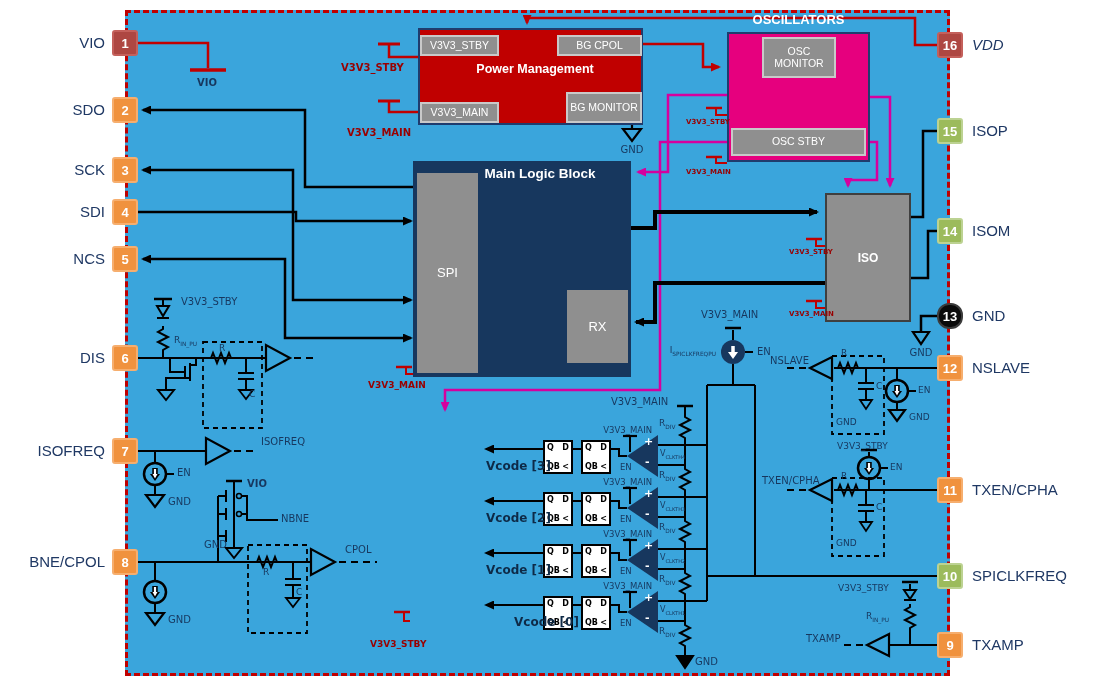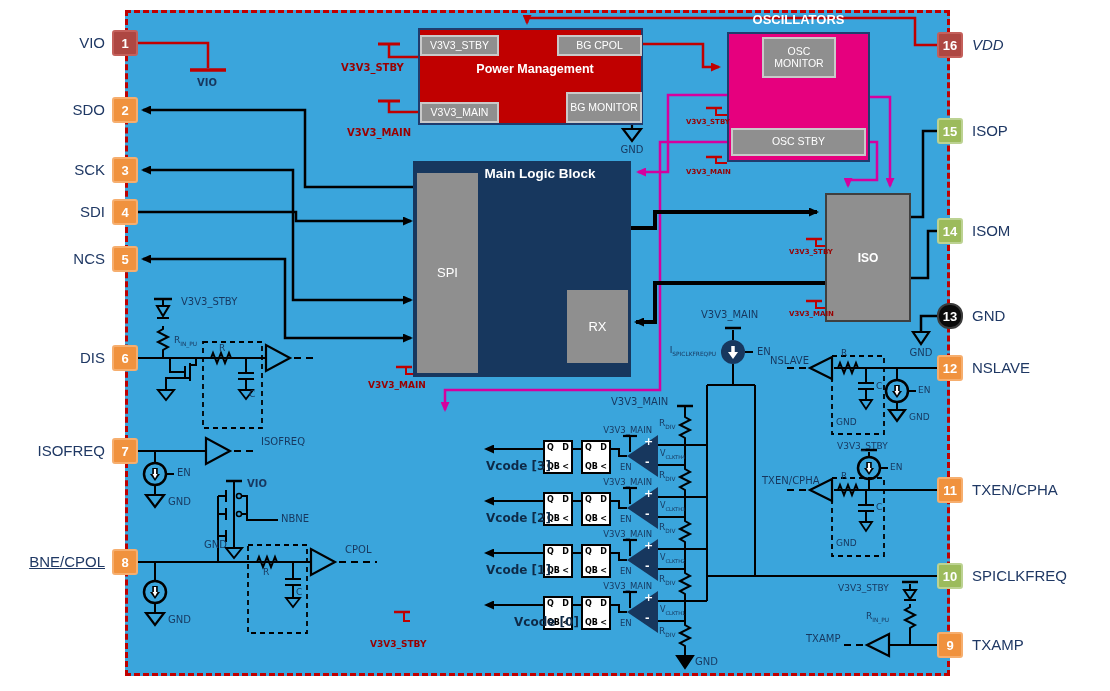--- a/index.html
+++ b/index.html
@@ -414,21 +414,21 @@
       <span>8</span>
     </div>
 
   <div class="pinlbl l" style="left:10px;top:34px;">VIO</div>
   <div class="pinlbl l" style="left:10px;top:101px;">SDO</div>
   <div class="pinlbl l" style="left:10px;top:161px;">SCK</div>
   <div class="pinlbl l" style="left:10px;top:203px;">SDI</div>
   <div class="pinlbl l" style="left:10px;top:250px;">NCS</div>
   <div class="pinlbl l" style="left:10px;top:349px;">DIS</div>
   <div class="pinlbl l" style="left:10px;top:442px;">ISOFREQ</div>
-  <div class="pinlbl l" style="left:10px;top:553px;text-decoration:underline;">BNE/CPOL</div>
+  <div class="pinlbl l" style="left:10px;top:553px;">BNE/CPOL</div>
 
   <div class="pin redp" style="left:937px;top:32px;">
       <span>16</span>
     </div>
   <div class="pin green" style="left:937px;top:118px;">
       <span>15</span>
     </div>
   <div class="pin green" style="left:937px;top:218px;">
       <span>14</span>
     </div>

